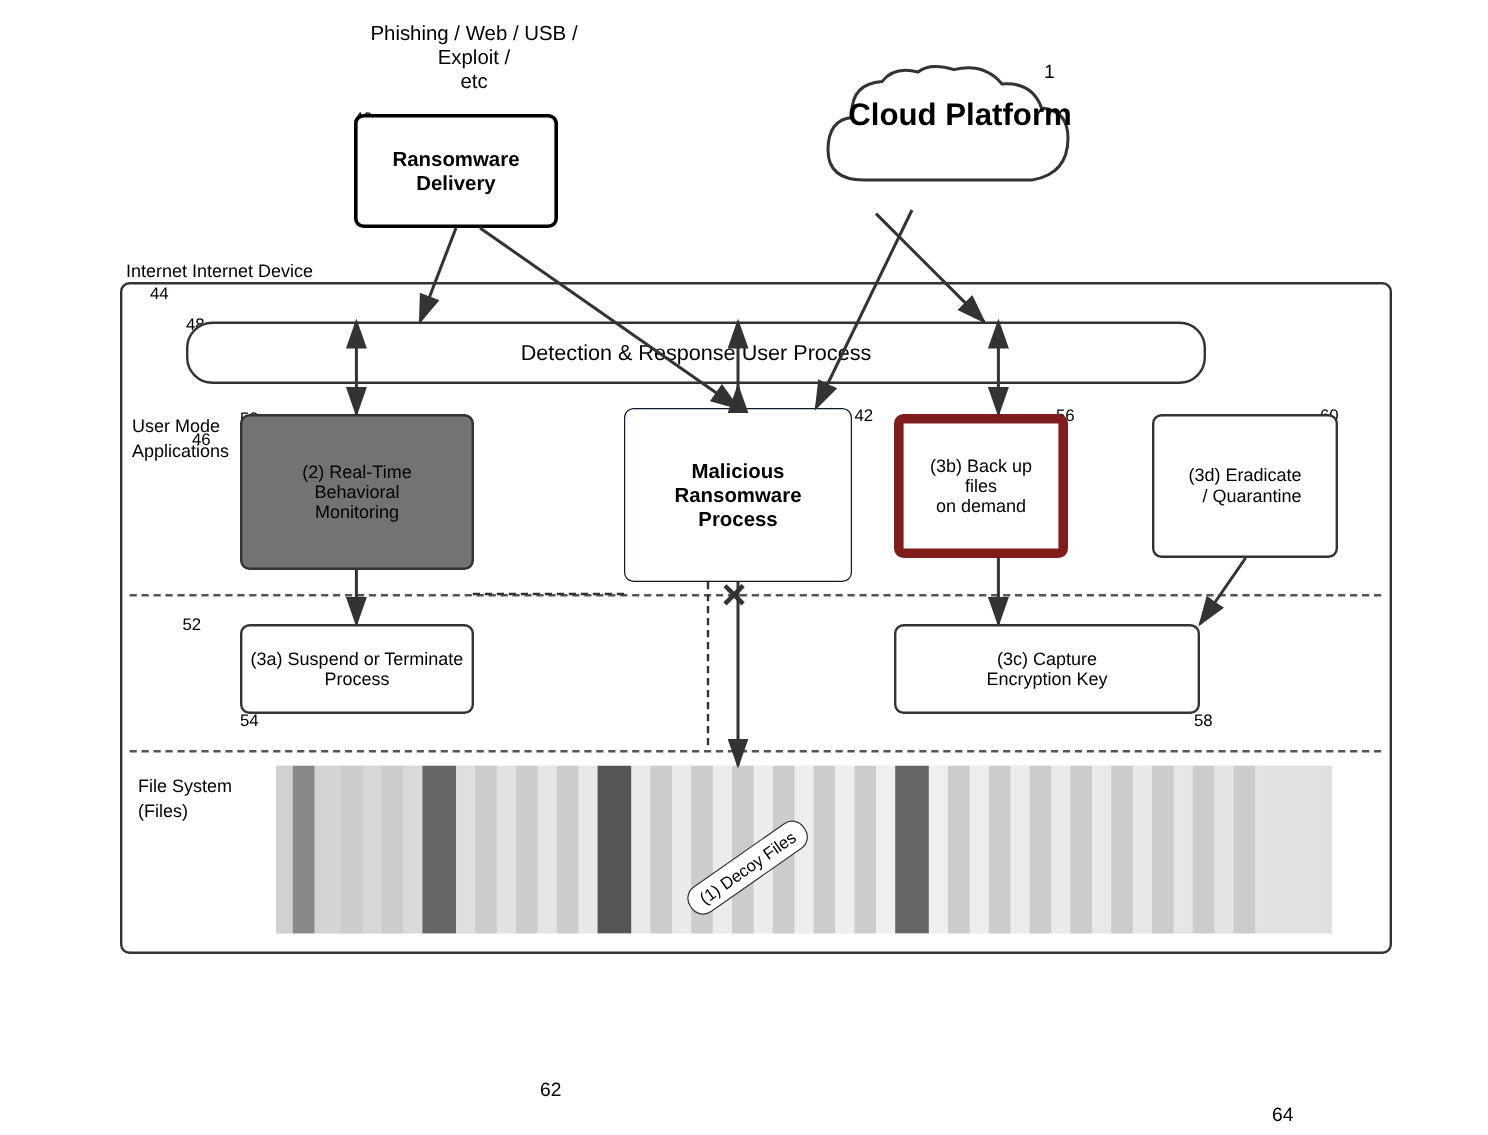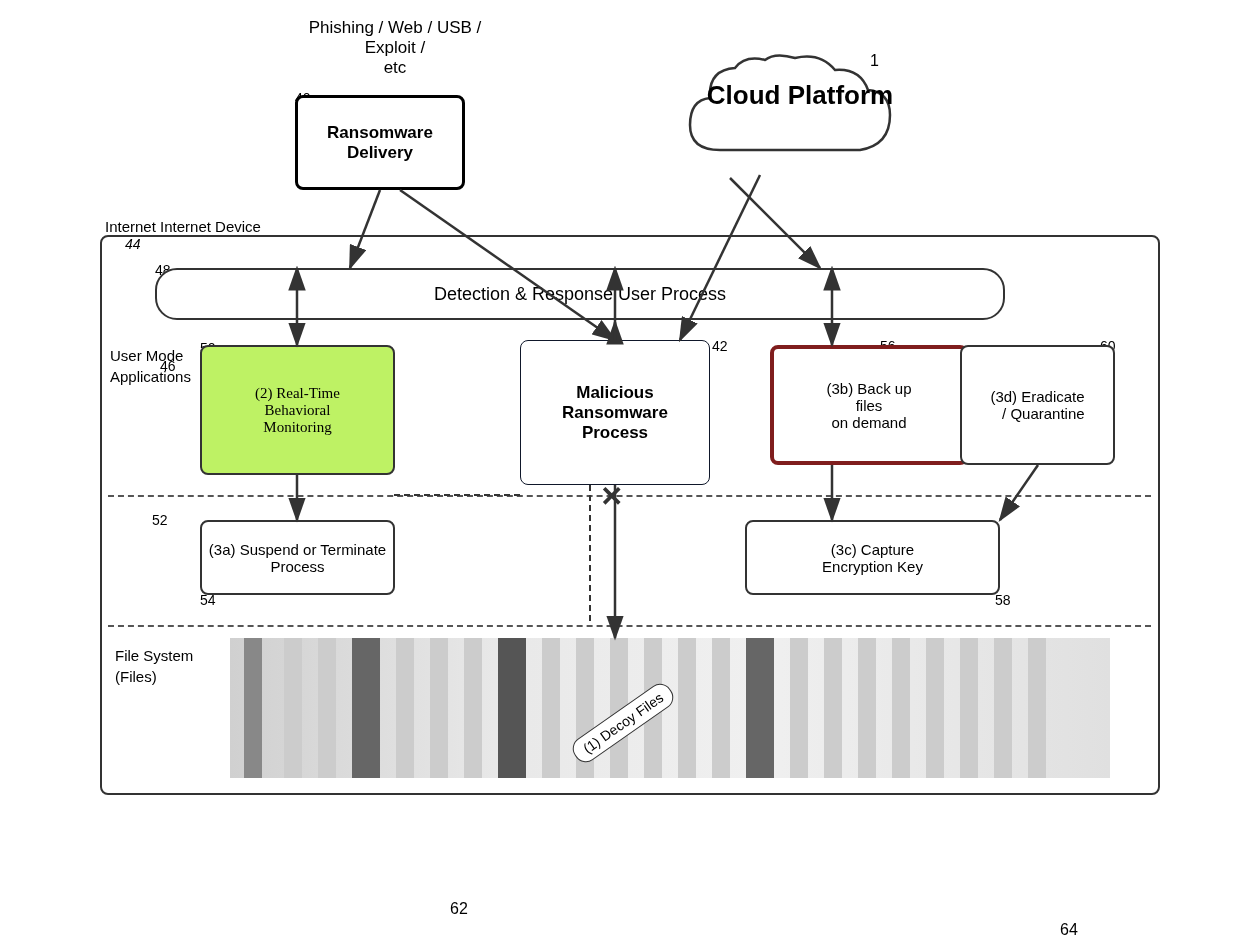--- a/index.html
+++ b/index.html
@@ -102,21 +102,20 @@
       top: 218px;
       left: 105px;
       font-size: 15px;
     }
 
     .ref-44 {
       position: absolute;
       top: 236px;
       left: 125px;
       font-size: 14px;
-      font-style: italic;
     }
 
     
     .detection-box {
       position: absolute;
       top: 268px;
       left: 155px;
       width: 850px;
       height: 52px;
       border: 2px solid #333;
@@ -183,47 +182,45 @@
       left: 200px;
       width: 195px;
       height: 130px;
       border: 2px solid #333;
       border-radius: 8px;
       display: flex;
       align-items: center;
       justify-content: center;
       text-align: center;
       font-size: 15px;
-      background: #bef264;
-      font-family: Liberation Serif, serif;
+      background: #737373;
     }
 
     .ref-50 {
       position: absolute;
       top: 340px;
       left: 200px;
       font-size: 14px;
     }
 
     
     .backup-box {
       position: absolute;
       top: 345px;
       left: 745px;
-      width: 198px;
+      width: 145px;
       height: 120px;
-      border: 4px solid #7f1d1d;
-      border-radius: 8px;
-      display: flex;
-      align-items: center;
-      justify-content: center;
-      text-align: center;
-      font-size: 15px;
-      background: #fff;
-      margin-left: 25px;
+      border: 8px solid #7f1d1d;
+      border-radius: 8px;
+      display: flex;
+      align-items: center;
+      justify-content: center;
+      text-align: center;
+      font-size: 15px;
+      background: #fff;
     }
 
     .ref-56 {
       position: absolute;
       top: 338px;
       left: 880px;
       font-size: 14px;
     }
 
     

